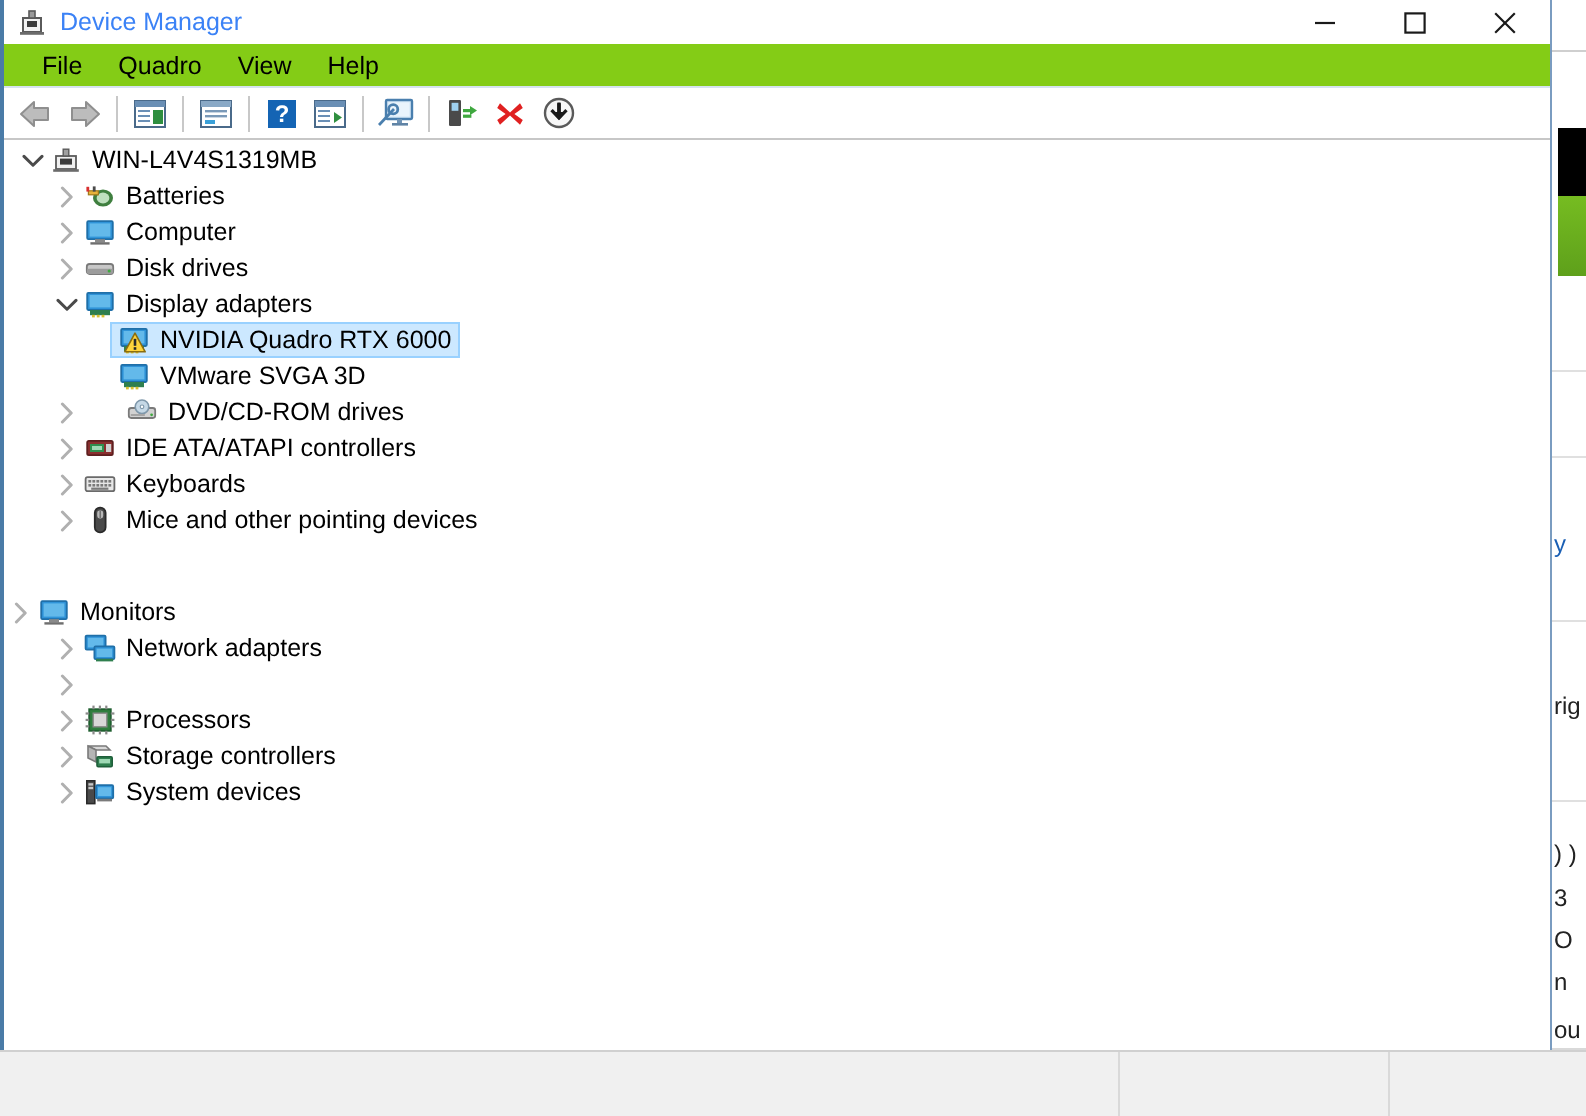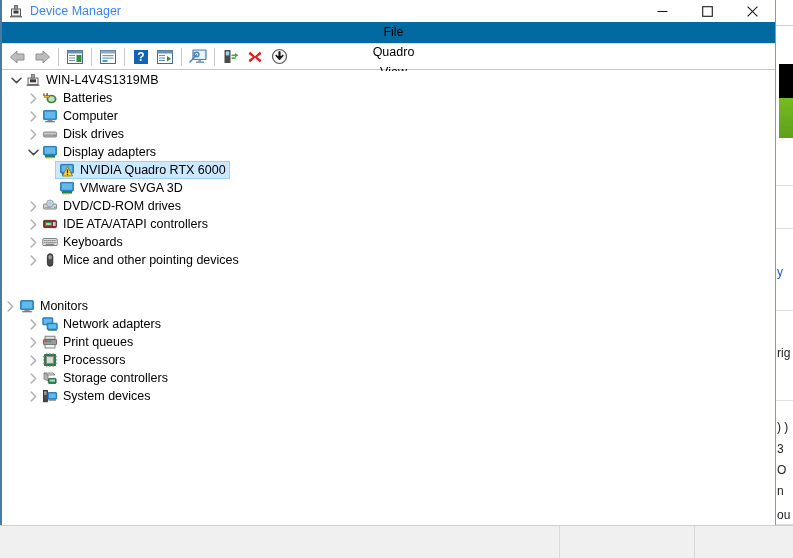--- a/index.html
+++ b/index.html
@@ -84,25 +84,24 @@
   .cap-btn {
     width: 45px; height: 22px;
     display: flex; align-items: center; justify-content: center;
     background: transparent;
   }
   .cap-btn svg { display: block; }
 
   
   #menubar {
     height: 22px;
-    background: #0369a1;
+    background: #84cc16;
     display: flex; align-items: center;
     padding-left: 10px;
     border-bottom: 1px solid #d6e3ef;
-    flex-direction: column;
   }
   .menu-item {
     font-size: 12.5px; color: #000;
     padding: 2px 9px;
     line-height: 16px;
     white-space: nowrap;
   }
 
   
   #toolbar {
@@ -439,21 +438,21 @@
               <rect x="1.6" y="2.4" width="12.8" height="8.6" rx="0.6" fill="#2f93d8" stroke="#1f6fa8" stroke-width="0.9"></rect>
               <rect x="2.8" y="3.5" width="10.4" height="6.2" fill="#63b9ea"></rect>
               <rect x="3" y="11" width="10" height="2.6" fill="#2f7f4f"></rect>
               <rect x="4" y="13.4" width="1.4" height="1.3" fill="#d8c030"></rect>
               <rect x="6.4" y="13.4" width="1.4" height="1.3" fill="#d8c030"></rect>
               <rect x="8.8" y="13.4" width="1.4" height="1.3" fill="#d8c030"></rect>
             </svg></div>
           <span class="node-label">VMware SVGA 3D</span>
         </div>
       </div>
-      <div class="node" style="padding-left: 23px;">
+      <div class="node" style="padding-left: 23px; gap: 21px;">
         <div class="twisty">
           <svg width="9" height="11" viewBox="0 0 9 11">
             <path d="M2.2 1 L6.6 5.5 L2.2 10" fill="none" stroke="#b0b0b0" stroke-width="1.5" stroke-linecap="round" stroke-linejoin="round"></path>
           </svg>
         </div>
         <div class="node-label-wrap">
           <div class="node-icon"><svg width="16" height="16" viewBox="0 0 16 16">
               <rect x="1.4" y="6" width="13.2" height="5" rx="1.2" fill="#d2d2d2" stroke="#7a7a7a" stroke-width="0.9"></rect>
               <circle cx="8" cy="5.4" r="3.4" fill="#c5d8e6" stroke="#7f98ab" stroke-width="0.8"></circle>
               <circle cx="8" cy="5.4" r="0.9" fill="#ffffff" stroke="#7f98ab" stroke-width="0.6"></circle>
@@ -552,31 +551,20 @@
             </svg></div>
           <span class="node-label">Network adapters</span>
         </div>
       </div>
       <div class="node" style="padding-left: 23px;">
         <div class="twisty">
           <svg width="9" height="11" viewBox="0 0 9 11">
             <path d="M2.2 1 L6.6 5.5 L2.2 10" fill="none" stroke="#b0b0b0" stroke-width="1.5" stroke-linecap="round" stroke-linejoin="round"></path>
           </svg>
         </div>
-        <div class="node-label-wrap">
-          <div class="node-icon"><svg width="16" height="16" viewBox="0 0 16 16">
-              <rect x="3" y="2.2" width="10" height="3.4" fill="#e0e0e0" stroke="#6a6a6a" stroke-width="0.8"></rect>
-              <rect x="1.4" y="5.4" width="13.2" height="5.2" rx="0.8" fill="#9a9a9a" stroke="#5a5a5a" stroke-width="0.9"></rect>
-              <rect x="2.6" y="6.4" width="2" height="1.6" fill="#d83030"></rect>
-              <rect x="5" y="6.4" width="2" height="1.6" fill="#3fa83f"></rect>
-              <rect x="7.4" y="6.4" width="2" height="1.6" fill="#2f7fd8"></rect>
-              <rect x="3" y="10.4" width="10" height="3.6" fill="#f2f2f2" stroke="#6a6a6a" stroke-width="0.8"></rect>
-            </svg></div>
-          <span class="node-label">Print queues</span>
-        </div>
       </div>
       <div class="node" style="padding-left: 23px;">
         <div class="twisty">
           <svg width="9" height="11" viewBox="0 0 9 11">
             <path d="M2.2 1 L6.6 5.5 L2.2 10" fill="none" stroke="#b0b0b0" stroke-width="1.5" stroke-linecap="round" stroke-linejoin="round"></path>
           </svg>
         </div>
         <div class="node-label-wrap">
           <div class="node-icon"><svg width="16" height="16" viewBox="0 0 16 16">
               <rect x="2.6" y="2.6" width="10.8" height="10.8" fill="#2f7f3f" stroke="#1f5f2f" stroke-width="0.9"></rect>

